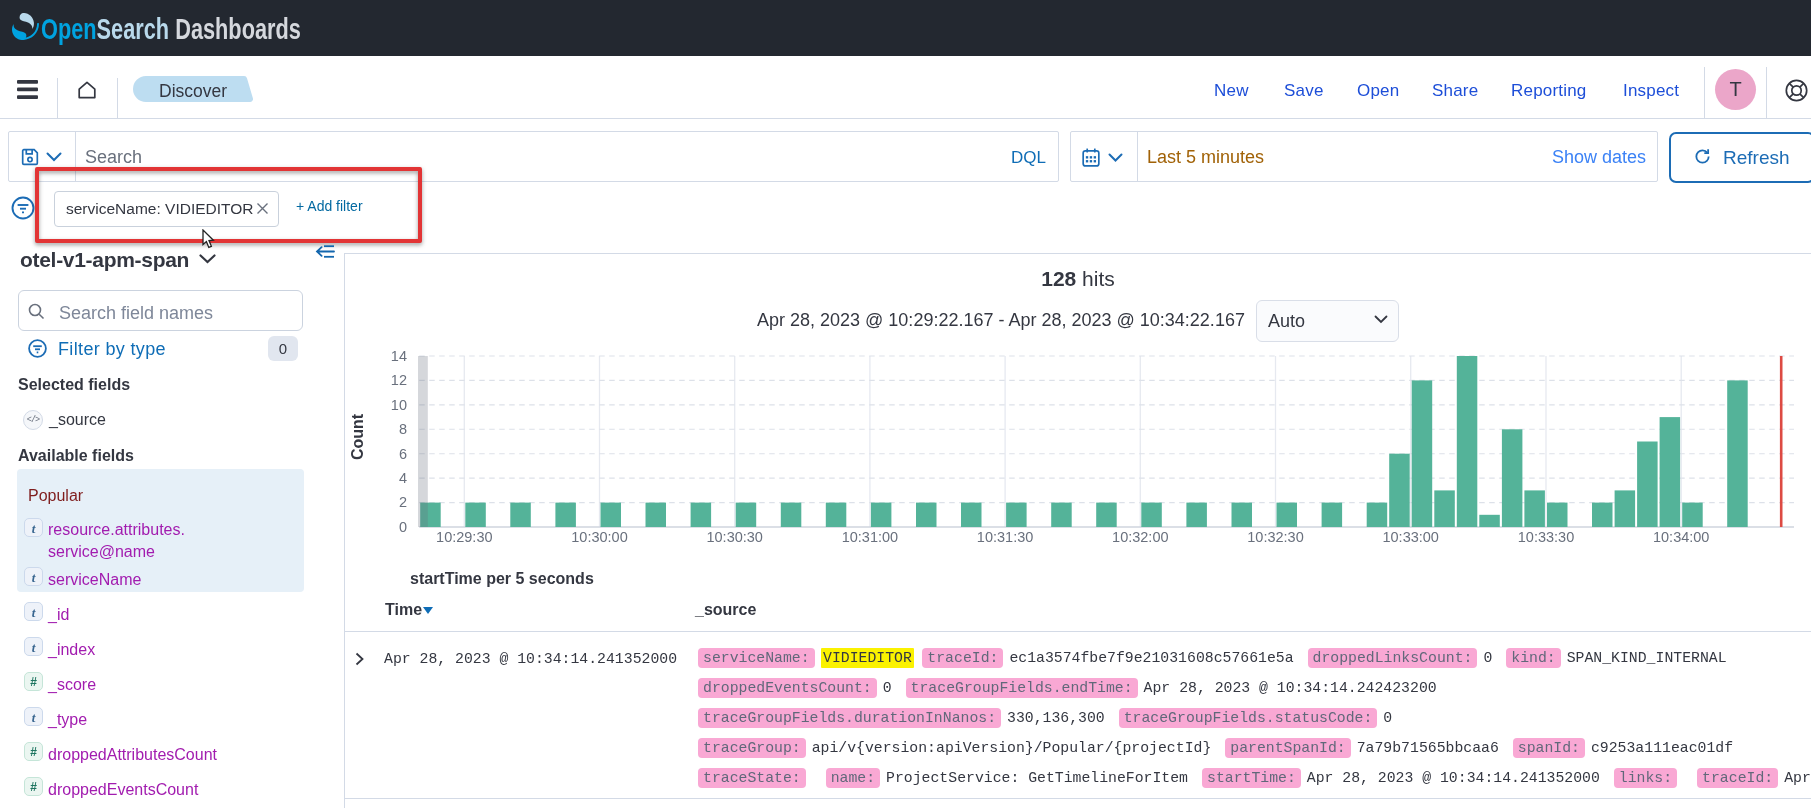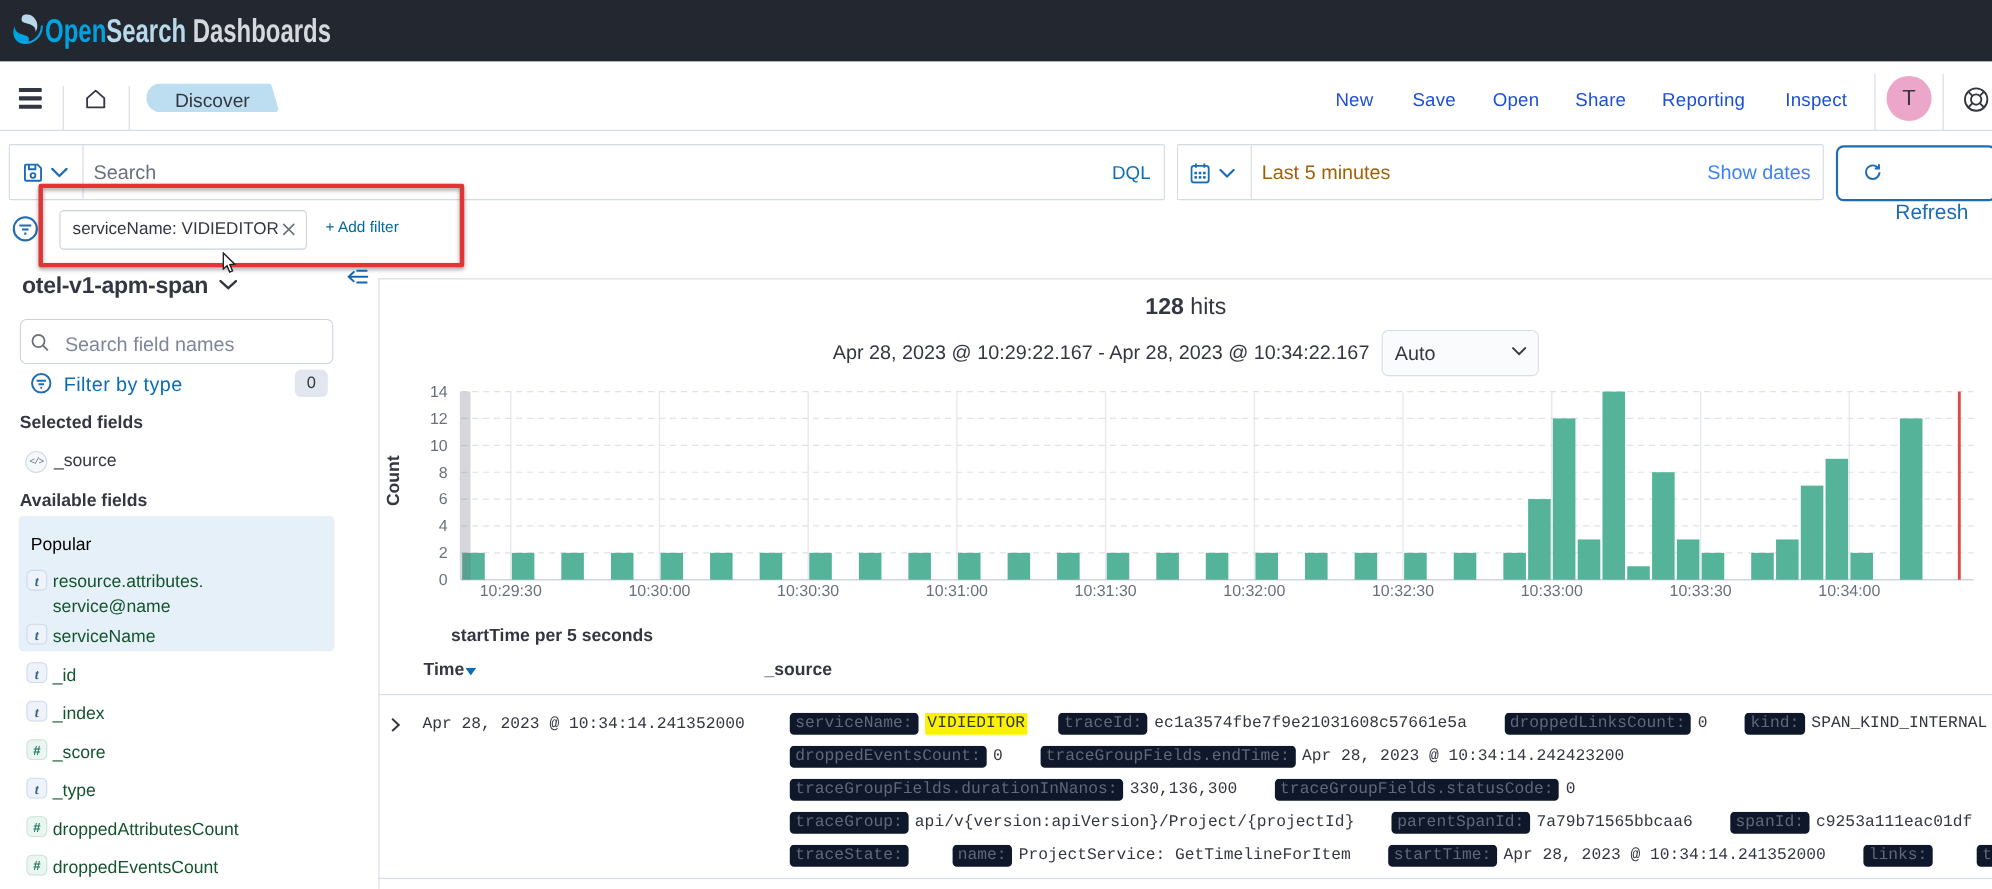--- a/index.html
+++ b/index.html
@@ -23,21 +23,21 @@
 #querybar { position:absolute; left:8px; top:131px; width:1051px; height:51px;
   border:1px solid #d3dae6; border-radius:2px; background:#fff; }
 #searchph { position:absolute; left:85px; top:147px; font-size:18px; color:#69707d; }
 #dql { position:absolute; left:1011px; top:148px; font-size:17px; color:#0f6db6; }
 #datebox { position:absolute; left:1070px; top:131px; width:588px; height:51px;
   border:1px solid #d3dae6; border-radius:2px; background:#fff; }
 #last5 { position:absolute; left:1147px; top:147px; font-size:18px; color:#a16207; }
 #showdates { position:absolute; left:1552px; top:147px; font-size:18px; color:#3b82f6; }
 #refreshbtn { position:absolute; left:1669px; top:132px; width:146px; height:51px;
   border:2px solid #1c6cb5; border-radius:7px; background:#fff; }
-#refreshlbl { position:absolute; left:1723px; top:147px; font-size:19px; color:#1c6cb5;margin-top:36px; }
+#refreshlbl { position:absolute; left:1723px; top:147px; font-size:19px; color:#1c6cb5; }
 
 #fchip { position:absolute; left:54px; top:191px; width:225px; height:36px;
   border:1px solid #c9d1dc; border-radius:4px; background:#fff; }
 #fchiplbl { position:absolute; left:66px; top:200px; font-size:15.5px; color:#343741; }
 #addfilter { position:absolute; left:296px; top:198px; font-size:14px; color:#0369a1; }
 #redbox { position:absolute; left:35px; top:167px; width:387px; height:76px;
   border:4px solid #e23435; border-radius:2px;
   filter:drop-shadow(0px 2px 2px rgba(60,60,60,0.5)); }
 
 #idxname { position:absolute; left:20px; top:248px; font-size:21px; font-weight:bold; letter-spacing:-0.3px; }
@@ -46,47 +46,47 @@
 #fsearchph { position:absolute; left:59px; top:303px; font-size:18px; color:#7e8799; }
 #fbt-lbl { position:absolute; left:58px; top:339px; font-size:18px; letter-spacing:0.35px; color:#0f6db6; }
 #fbt-badge { position:absolute; left:268px; top:336px; width:30px; height:25px; background:#e1e6ef;
   border-radius:6px; text-align:center; line-height:25px; font-size:15px; color:#343741; }
 .sidehead { position:absolute; left:18px; font-size:16px; font-weight:bold; color:#343741; }
 #srcicon { position:absolute; left:23px; top:410px; width:20px; height:20px; border-radius:50%;
   background:#f5f7fa; border:1px solid #d3dae6; color:#69707d; font-size:8.5px; text-align:center; line-height:18px;
   font-family:"Liberation Mono",monospace; letter-spacing:-1px;}
 #srclbl { position:absolute; left:49px; top:411px; font-size:16px; }
 #popular { position:absolute; left:17px; top:469px; width:287px; height:123px; background:#e6f0f8; border-radius:4px; }
-#popular-lbl { position:absolute; left:28px; top:487px; font-size:16px; color:#000000; }
+#popular-lbl { position:absolute; left:28px; top:487px; font-size:16px; color:#7f1d1d; }
 .fbadge { position:absolute; left:24px; width:19px; height:19px; border-radius:5px; text-align:center;
   font-size:13px; line-height:19px; }
 .fbadge.t { background:#eef2f9; border:1px solid #ccd9ec; color:#38658f;
   font-family:"Liberation Serif",serif; font-style:italic; font-weight:bold; }
 .fbadge.n { background:#ebf6f1; border:1px solid #c5e5d8; color:#1e7560; font-weight:bold; font-size:12px; }
-.fname { position:absolute; left:48px; font-size:16px; line-height:21.5px; color:#14532d; }
+.fname { position:absolute; left:48px; font-size:16px; line-height:21.5px; color:#a21caf; }
 
 #panel-top { position:absolute; left:344px; top:253px; width:1467px; height:1px; background:#d3dae6; }
 #panel-left { position:absolute; left:344px; top:253px; width:1px; height:555px; background:#d3dae6; }
 #hits { position:absolute; left:0px; top:267px; width:2156px; text-align:center; font-size:21px; }
 #hits b { font-weight:bold; }
 #daterange { position:absolute; left:757px; top:310px; font-size:18px; color:#343741; }
 #autobox { position:absolute; left:1256px; top:300px; width:143px; height:42px;
   border:1px solid #d9dee8; border-radius:6px; background:#fafbfd; }
 #autolbl { position:absolute; left:1268px; top:311px; font-size:18px; color:#343741; }
 #xaxis-title { position:absolute; left:410px; top:570px; width:1375px; text-align:left;
   font-size:16px; font-weight:bold; }
 
 #th-time { position:absolute; left:385px; top:601px; font-size:16px; font-weight:bold; }
 #th-source { position:absolute; left:695px; top:601px; font-size:16px; font-weight:bold; }
 #thead-line { position:absolute; left:344px; top:631px; width:1467px; height:1px; background:#d3dae6; }
 #row-line { position:absolute; left:344px; top:798px; width:1467px; height:1px; background:#d3dae6; }
 #time-val { position:absolute; left:384px; top:651px; font-family:"Liberation Mono",monospace; font-size:14.8px; }
 .srcline { position:absolute; left:698px; height:30px; white-space:nowrap; overflow:hidden; width:1113px;
   font-family:"Liberation Mono",monospace; font-size:14.8px; color:#343741; }
-.kb { display:inline-block; background:#0f172a; border-radius:4px; padding:2px 5px; margin-right:6px; color:#61687a;margin-left:20px; }
+.kb { display:inline-block; background:#f9a8d4; border-radius:4px; padding:2px 5px; margin-right:6px; color:#61687a; }
 .vv { margin-right:14px; }
 mark { background:#fbf200; padding:2px 2.5px; border-radius:1px; color:#343741; margin-right:8px; }
 </style>
 </head>
 <body>
 <div id="topbar">
   <svg class="abs" style="left:12px;top:13px" width="27" height="27" viewBox="0 0 64 64">
     <path fill="#00a3e0" d="M61.737 23.5c-1.25 0-2.263 1.013-2.263 2.263 0 18.618-15.093 33.712-33.712 33.712-1.25 0-2.262 1.013-2.262 2.263S24.513 64 25.762 64C46.88 64 64 46.88 64 25.763c0-1.25-1.013-2.263-2.263-2.263z"></path>
     <path fill="#b9d9eb" d="M48.081 38c2.176-3.55 4.28-8.282 3.866-14.908C51.09 9.367 38.66-1.045 26.92.084c-4.595.442-9.314 4.188-8.895 10.897.183 2.915 1.61 4.636 3.929 5.959 2.207 1.26 5.043 2.057 8.258 2.961 3.883 1.092 8.348 2.32 11.777 4.87 4.11 3.058 6.92 6.603 6.091 13.229z"></path>
     <path fill="#00a3e0" d="M3.919 26C1.743 29.55-.362 34.282.052 40.908c.858 13.725 13.289 24.137 25.027 23.008 4.595-.442 9.314-4.187 8.895-10.897-.182-2.915-1.61-4.636-3.928-5.959-2.208-1.26-5.044-2.057-8.258-2.96-3.884-1.093-8.35-2.321-11.778-4.871C5.9 36.17 3.09 32.626 3.919 26z"></path>
@@ -331,15 +331,15 @@
 </svg>
 <div id="th-source">_source</div>
 <div id="thead-line"></div>
 <svg class="abs" style="left:355px;top:652px" width="9" height="14" viewBox="0 0 9 14">
   <path d="M1.5 1.5 L7.5 7 L1.5 12.5" fill="none" stroke="#343741" stroke-width="1.8"></path>
 </svg>
 <div id="time-val">Apr 28, 2023 @ 10:34:14.241352000</div>
 <div class="srcline" style="top:648px"><span class="kb">serviceName:</span><mark>VIDIEDITOR</mark><span class="kb">traceId:</span><span class="vv">ec1a3574fbe7f9e21031608c57661e5a</span><span class="kb">droppedLinksCount:</span><span class="vv">0</span><span class="kb">kind:</span><span class="vv">SPAN_KIND_INTERNAL</span></div>
 <div class="srcline" style="top:678px"><span class="kb">droppedEventsCount:</span><span class="vv">0</span><span class="kb">traceGroupFields.endTime:</span><span class="vv">Apr 28, 2023 @ 10:34:14.242423200</span></div>
 <div class="srcline" style="top:708px"><span class="kb">traceGroupFields.durationInNanos:</span><span class="vv">330,136,300</span><span class="kb">traceGroupFields.statusCode:</span><span class="vv">0</span></div>
-<div class="srcline" style="top:738px"><span class="kb">traceGroup:</span><span class="vv">api/v{version:apiVersion}/Project/{projectId}</span><span class="kb">parentSpanId:</span><span class="vv">7a79b71565bbcaa6</span><span class="kb">spanId:</span><span class="vv">c9253a111eac01df</span></div>
+<div class="srcline" style="top:738px"><span class="kb">traceGroup:</span><span class="vv">api/v{version:apiVersion}/Popular/{projectId}</span><span class="kb">parentSpanId:</span><span class="vv">7a79b71565bbcaa6</span><span class="kb">spanId:</span><span class="vv">c9253a111eac01df</span></div>
 <div class="srcline" style="top:768px"><span class="kb">traceState:</span><span class="vv"></span><span class="kb">name:</span><span class="vv">ProjectService: GetTimelineForItem</span><span class="kb">startTime:</span><span class="vv">Apr 28, 2023 @ 10:34:14.241352000</span><span class="kb">links:</span><span class="vv"></span><span class="kb">traceId:</span><span class="vv">Apr</span></div>
 <div id="row-line"></div>
 
 </body></html>

